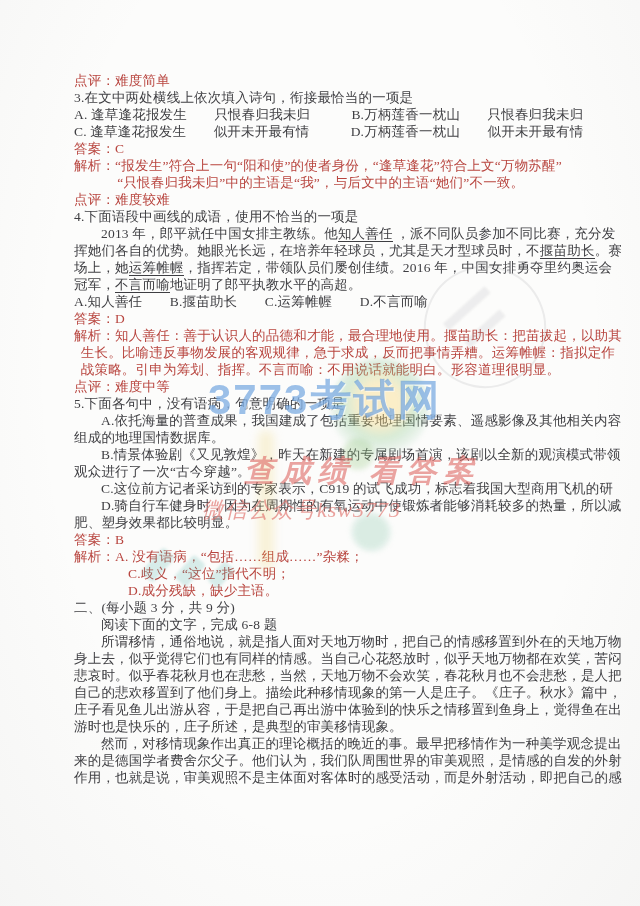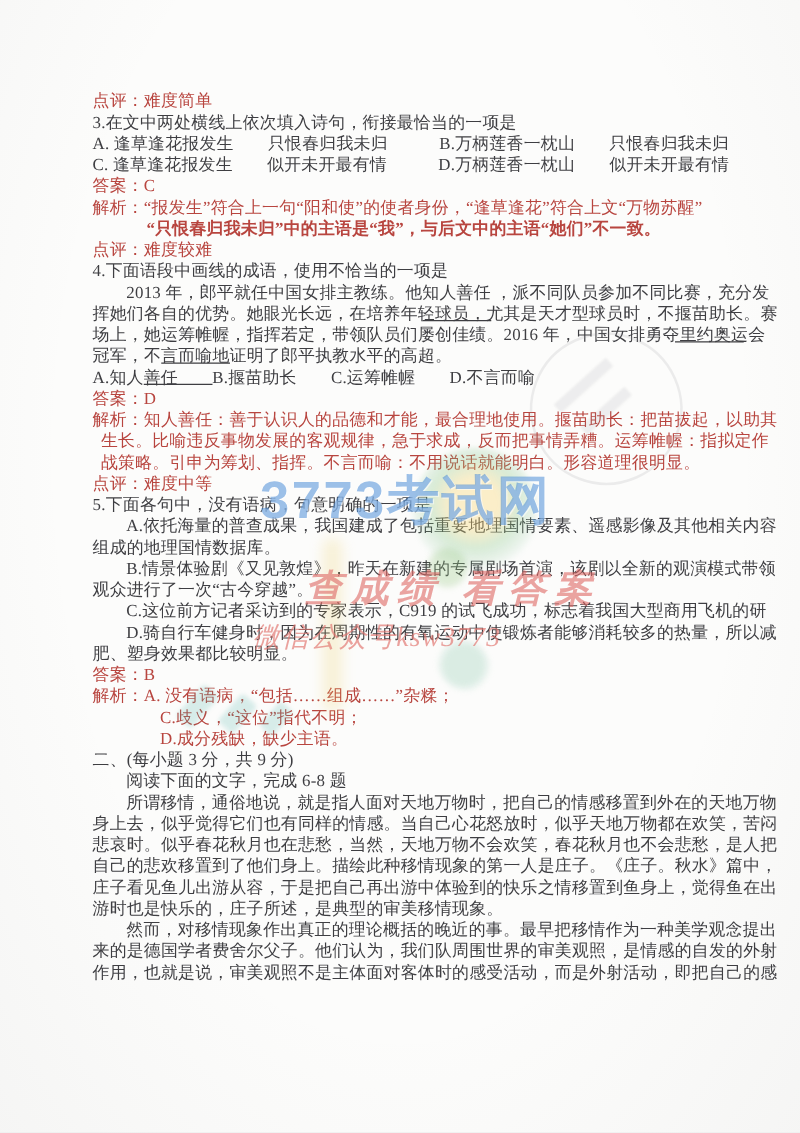--- a/index.html
+++ b/index.html
@@ -18,21 +18,21 @@
     pointer-events:none;
   }
   .doc{
     position:absolute;left:74px;top:72px;width:530px;
     font-size:13.5px;line-height:17px;
     color:#3e3e42;
     z-index:1;
   }
   .line{white-space:nowrap;letter-spacing:0.2px;}
   .line.red{color:#b8453f;}
-  .u{border-bottom:1px solid currentColor;padding-bottom:15px;}
+  .u{border-bottom:1px solid currentColor;padding-bottom:0px;}
   
   .wm-layer{position:absolute;inset:0;z-index:2;pointer-events:none;}
   .wm{position:absolute;}
   .wm-site{
     left:208px;top:372px;
     font-family:"Liberation Sans","DejaVu Sans",sans-serif;
     font-weight:bold;
     font-size:42px;letter-spacing:2px;
     color:rgba(74,140,215,0.55);
     text-shadow:1px 1px 0 rgba(255,255,255,0.55);
@@ -105,21 +105,21 @@
 
 <div class="page">
 
   <div class="doc">
       <div class="line red"><span>点评：难度简单</span></div>
       <div class="line"><span>3.在文中两处横线上依次填入诗句，衔接最恰当的一项是</span></div>
       <div class="line"><span>A. 逢草逢花报发生　　只恨春归我未归　　　B.万柄莲香一枕山　　只恨春归我未归</span></div>
       <div class="line"><span>C. 逢草逢花报发生　　似开未开最有情　　　D.万柄莲香一枕山　　似开未开最有情</span></div>
       <div class="line red"><span>答案：C</span></div>
       <div class="line red"><span>解析：“报发生”符合上一句“阳和使”的使者身份，“逢草逢花”符合上文“万物苏醒”</span></div>
-      <div class="line red" style="padding-left: 3.2em; font-weight: bold;"><span>“只恨春归我未归”中的主语是“我”，与后文中的主语“她们”不一致。</span></div>
+      <div class="line red" style="padding-left: 3.2em;"><span>“只恨春归我未归”中的主语是“我”，与后文中的主语“她们”不一致。</span></div>
       <div class="line red"><span>点评：难度较难</span></div>
       <div class="line"><span>4.下面语段中画线的成语，使用不恰当的一项是</span></div>
       <div class="line" style="padding-left: 2em;"><span>2013 年，郎平就任中国女排主教练。他</span><span class="u">知人善任</span><span> ，派不同队员参加不同比赛，充分发</span></div>
       <div class="line"><span>挥她们各自的优势。她眼光长远，在培养年轻球员，尤其是天才型球员时，不</span><span class="u">揠苗助长</span><span>。赛</span></div>
       <div class="line"><span>场上，她</span><span class="u">运筹帷幄</span><span>，指挥若定，带领队员们屡创佳绩。2016 年，中国女排勇夺里约奥运会</span></div>
       <div class="line"><span>冠军，</span><span class="u">不言而喻</span><span>地证明了郎平执教水平的高超。</span></div>
       <div class="line"><span>A.知人善任　　B.揠苗助长　　C.运筹帷幄　　D.不言而喻</span></div>
       <div class="line red"><span>答案：D</span></div>
       <div class="line red"><span>解析：知人善任：善于认识人的品德和才能，最合理地使用。揠苗助长：把苗拔起，以助其</span></div>
       <div class="line red" style="padding-left: 0.5em;"><span>生长。比喻违反事物发展的客观规律，急于求成，反而把事情弄糟。运筹帷幄：指拟定作</span></div>

